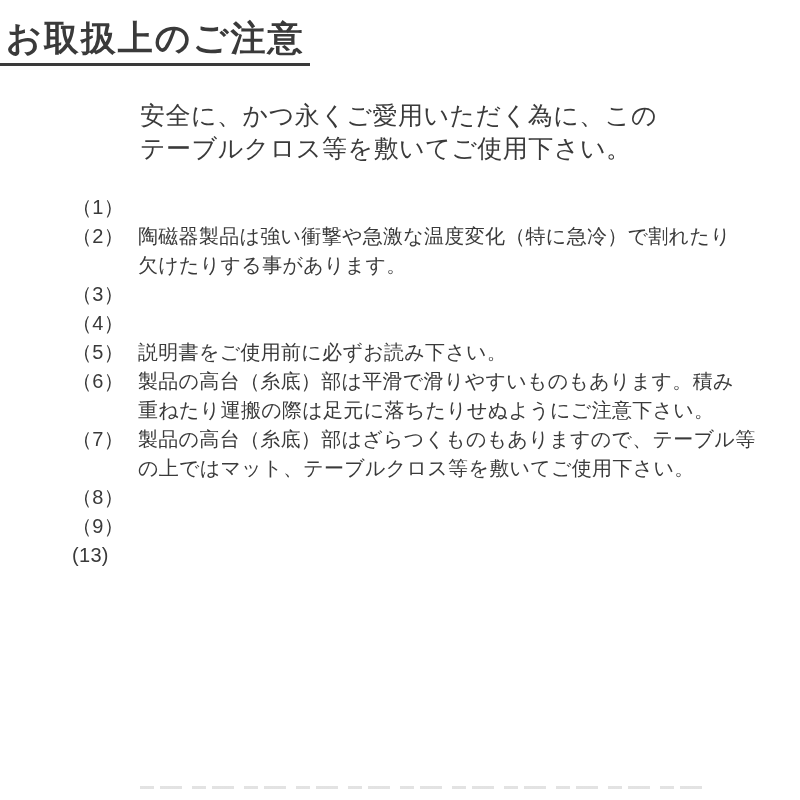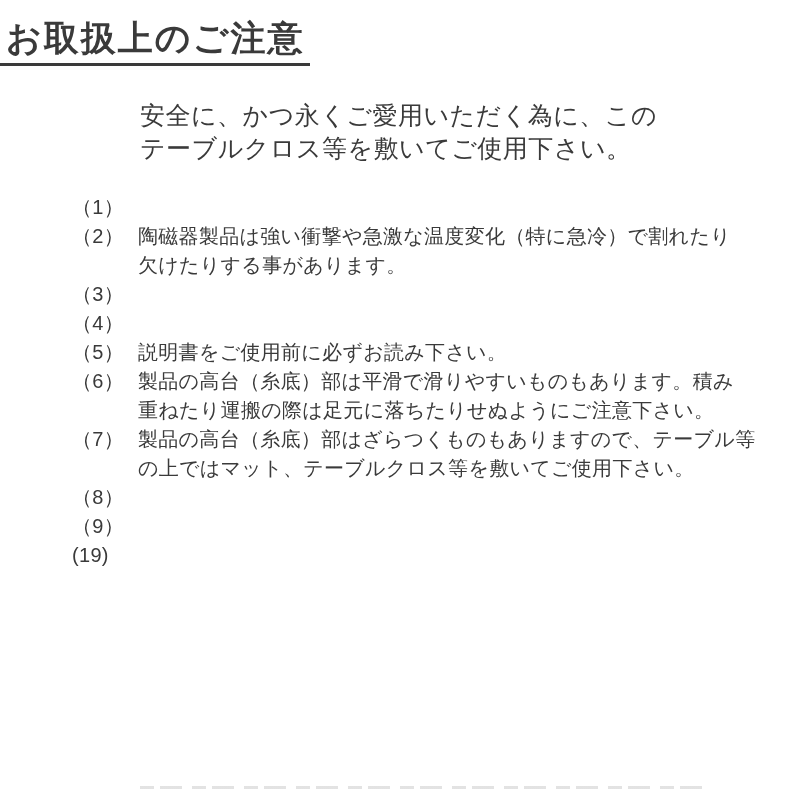--- a/index.html
+++ b/index.html
@@ -116,19 +116,19 @@
         <span class="num">（7）</span>
         <span class="body">製品の高台（糸底）部はざらつくものもありますので、テーブル等<br>の上ではマット、テーブルクロス等を敷いてご使用下さい。</span>
       </li>
       <li>
         <span class="num">（8）</span>
       </li>
       <li>
         <span class="num">（9）</span>
       </li>
       <li>
-        <span class="num">(19)</span>
+        <span class="num">(13)</span>
       </li>
     </ol>
 
   <div class="cropped-line"></div>
 
 </div>
 
 </body></html>

